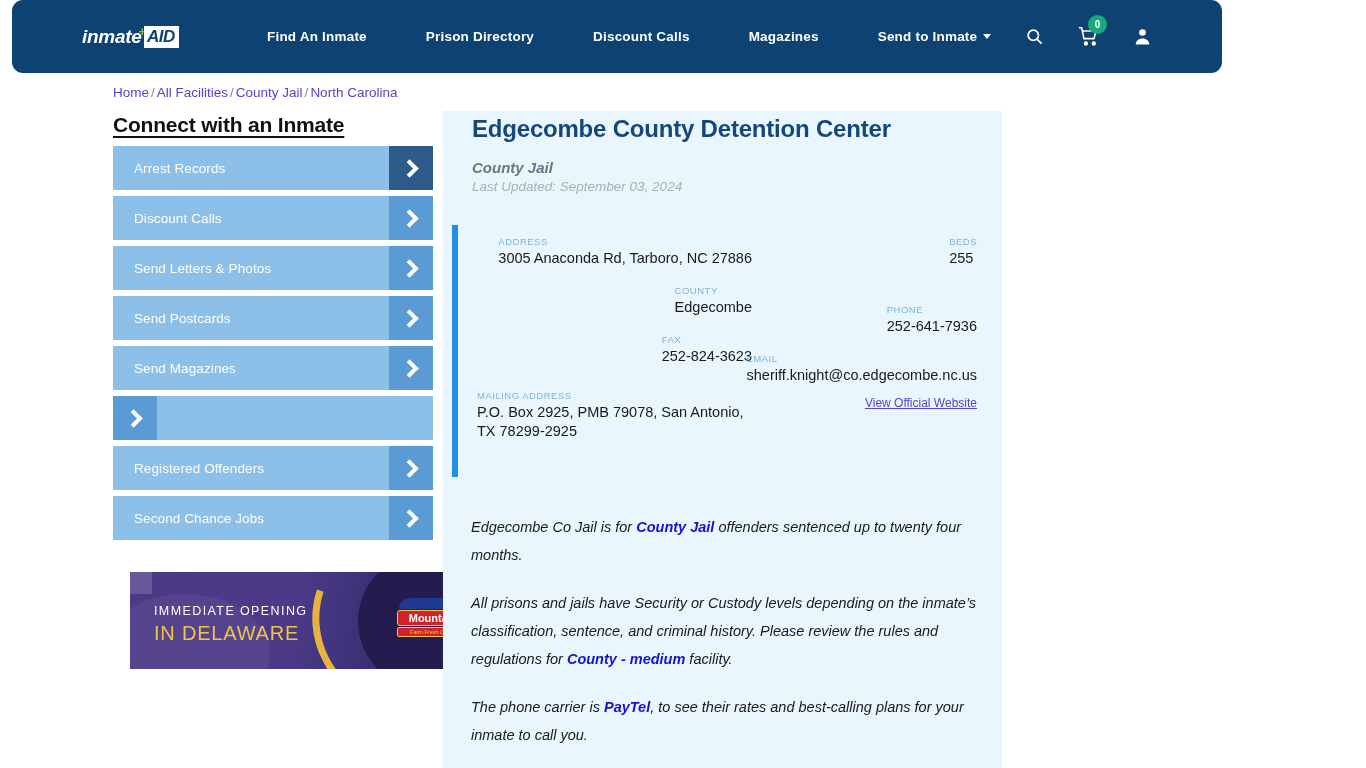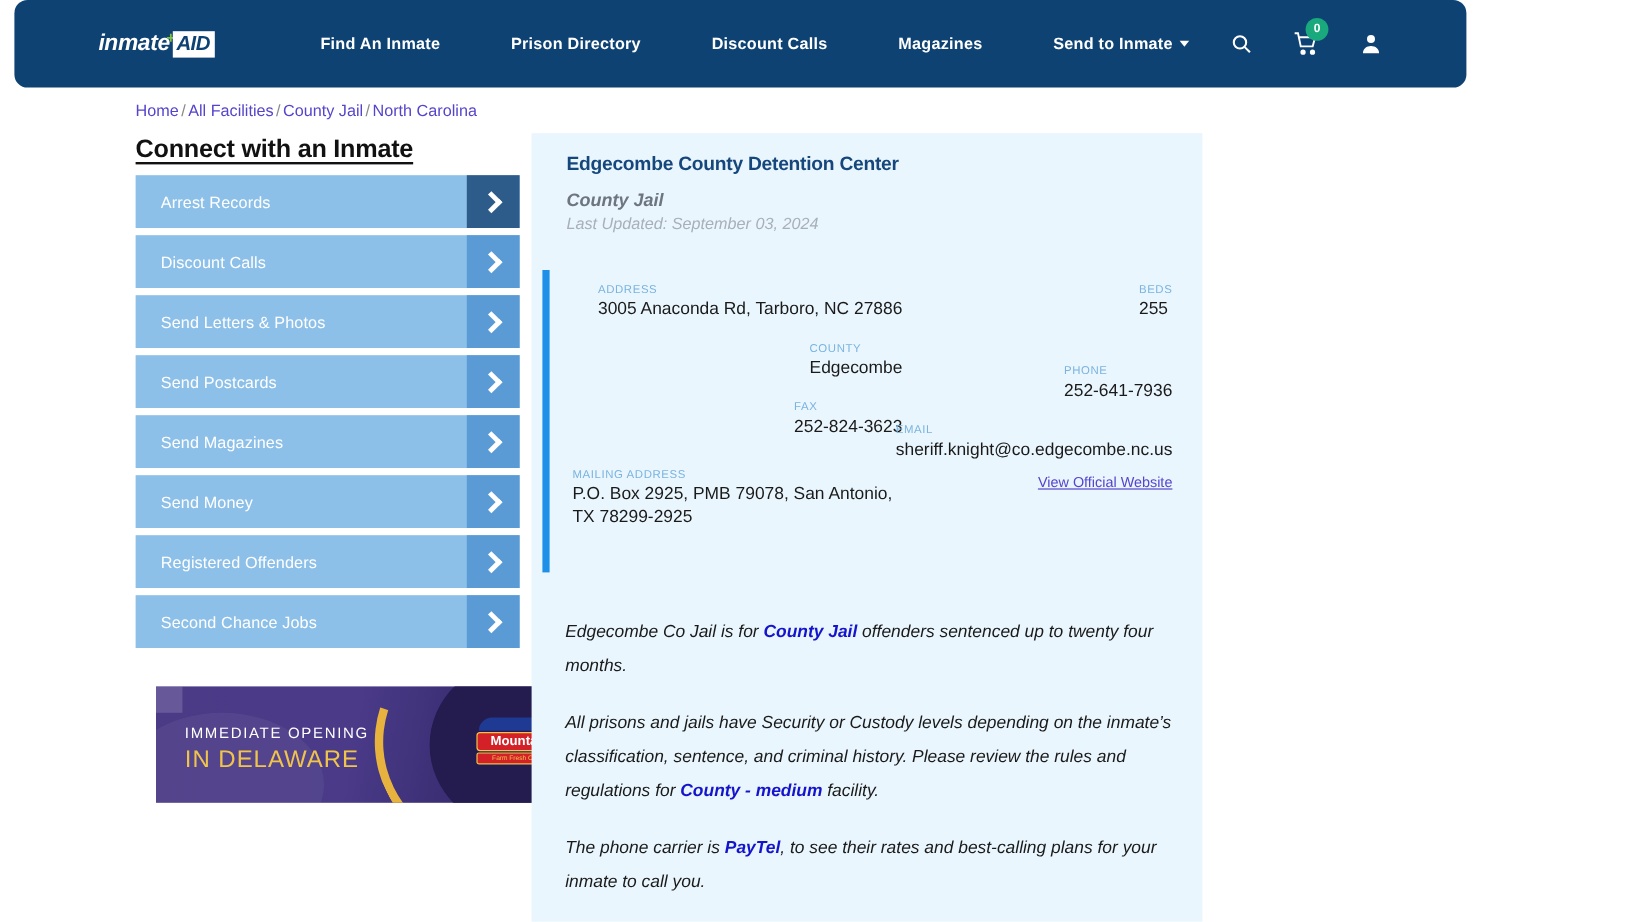--- a/index.html
+++ b/index.html
@@ -166,22 +166,22 @@
     padding: 1px 0;
   }
 
   
   .card {
     position: absolute; left: 443px; top: 111px;
     width: 559px; height: 657px;
     background: #eaf6fd;
   }
   .fac-name {
-    position: absolute; left: 29px; top: 18px;
-    font-size: 16px; font-weight: bold; color: #16477c;
+    position: absolute; left: 29px; top: 4px;
+    font-size: 24px; font-weight: bold; color: #16477c;
     letter-spacing: -0.2px;
   }
   .fac-type {
     position: absolute; left: 29px; top: 48px;
     font-size: 15px; font-weight: bold; font-style: italic;
     color: #6d7680;
   }
   .fac-updated {
     position: absolute; left: 29px; top: 68px;
     font-size: 13.5px; font-style: italic; color: #a7b0ba;
@@ -302,21 +302,20 @@
         <i class="chev"></i>
       </span>
   </div>
   <div class="sb-item">
     <span class="sb-label">Send Magazines</span>
     <span class="sb-arrow">
         <i class="chev"></i>
       </span>
   </div>
   <div class="sb-item">
-    <span class="sb-label">Send Money</span>
     <span class="sb-arrow">
         <i class="chev"></i>
       </span>
   </div>
   <div class="sb-item">
     <span class="sb-label">Registered Offenders</span>
     <span class="sb-arrow">
         <i class="chev"></i>
       </span>
   </div>

